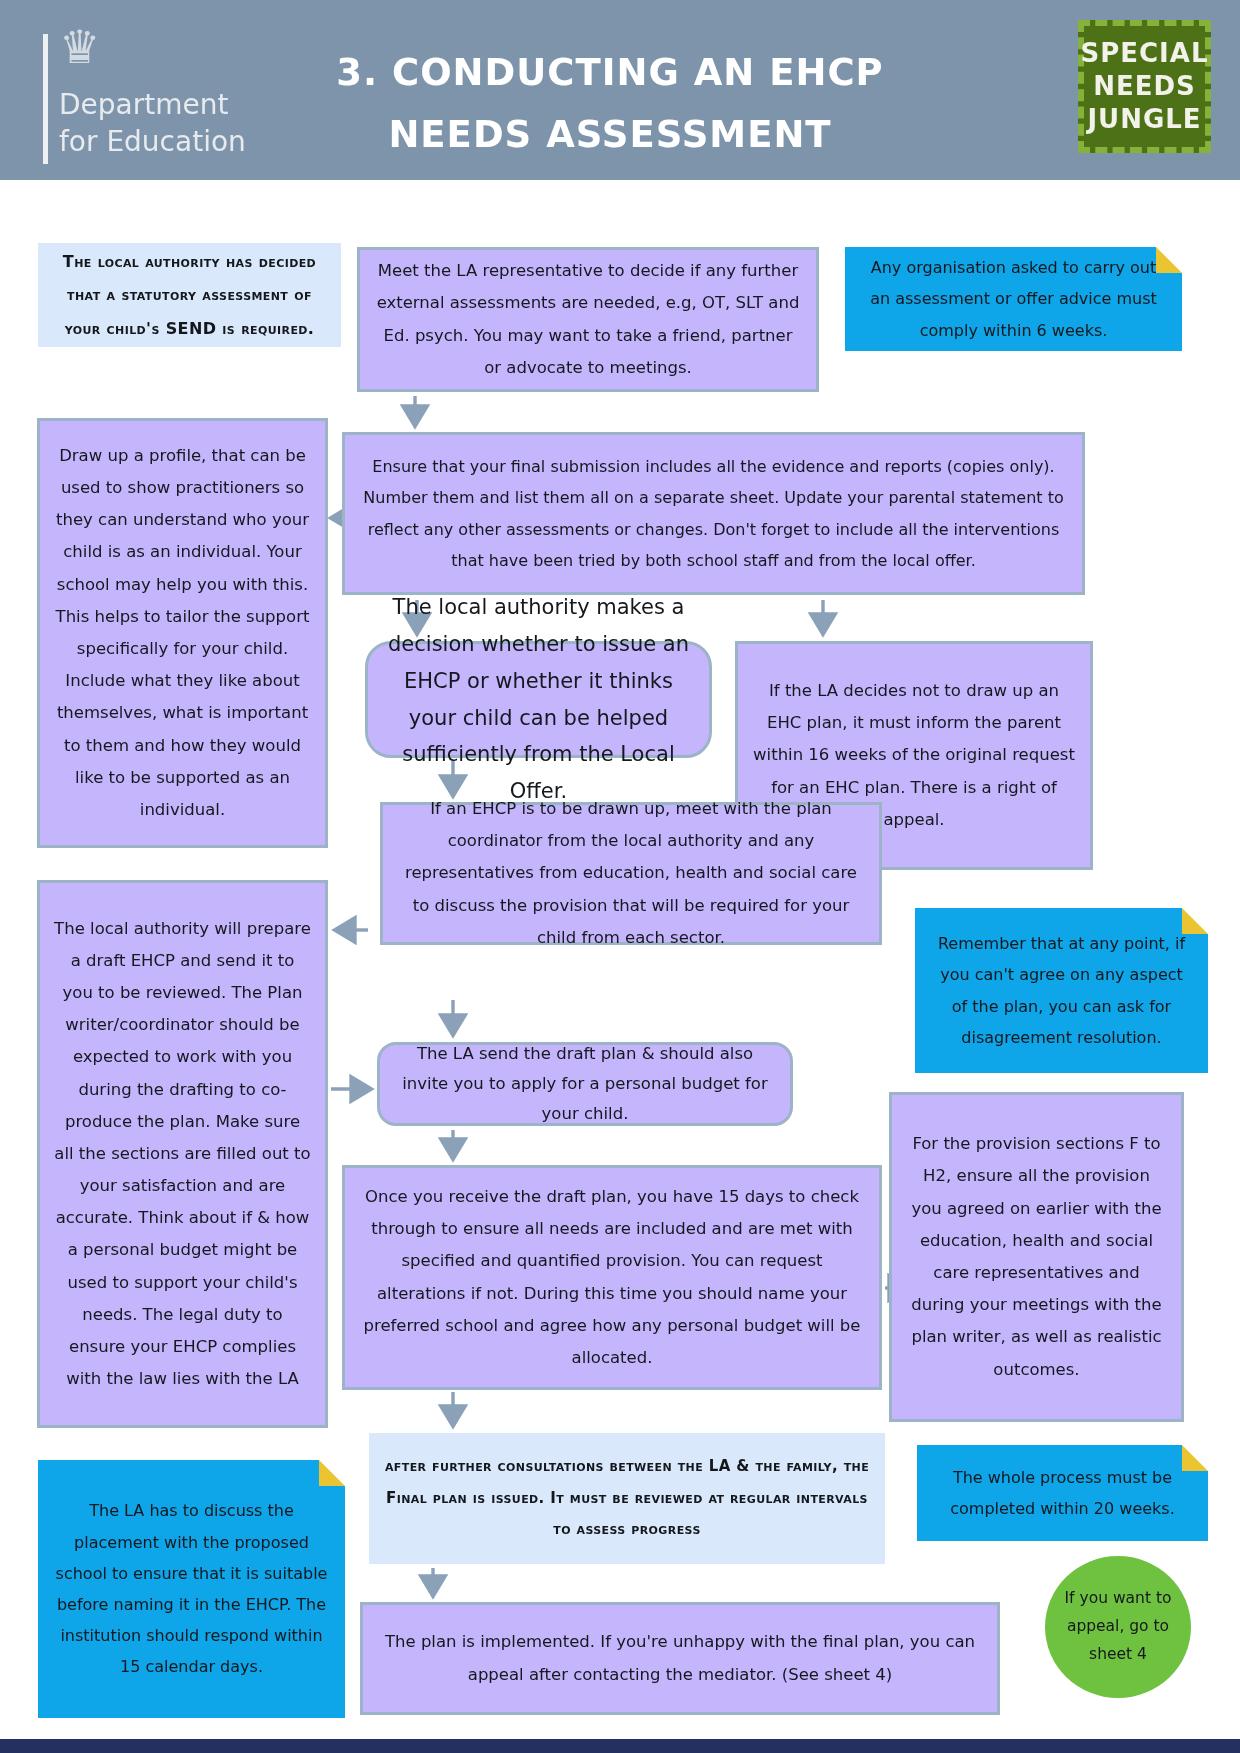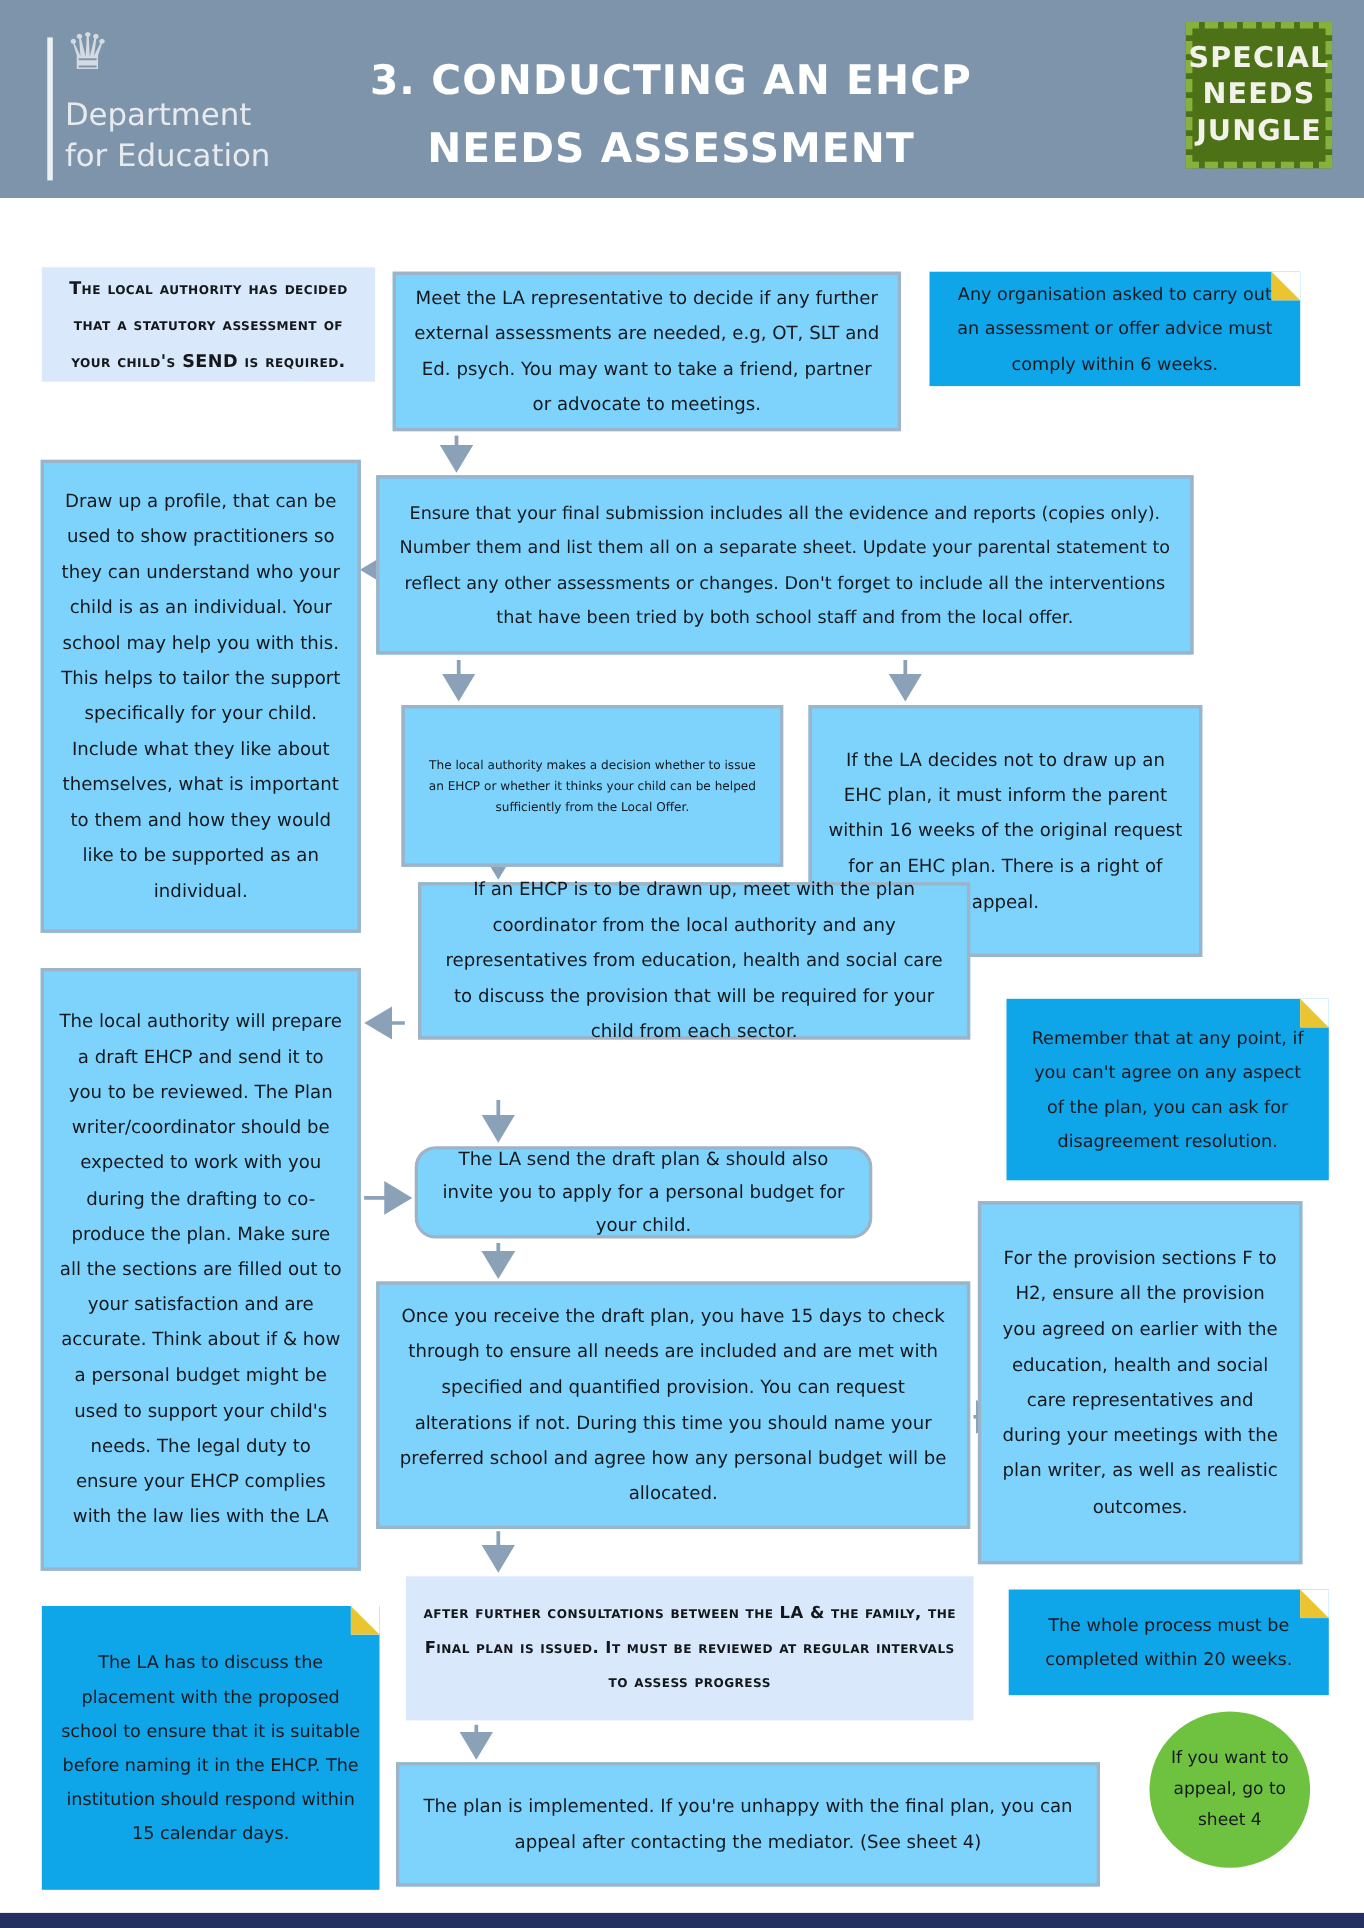--- a/index.html
+++ b/index.html
@@ -13,21 +13,21 @@
   .dfe-crest{position:absolute;left:16px;top:-6px;font-size:46px;color:#d3dae1;line-height:1;}
   .dfe-text{position:absolute;left:16px;top:56px;font-size:28px;line-height:37px;color:#e7eaee;white-space:nowrap;}
   .title{position:absolute;left:300px;top:42px;width:620px;text-align:center;color:#ffffff;
          font-weight:bold;font-size:37px;line-height:62px;letter-spacing:1px;}
   .snj{position:absolute;left:1078px;top:20px;width:133px;height:133px;background:#4d7117;
        border:6px dashed #86b23c;box-sizing:border-box;display:flex;flex-direction:column;
        justify-content:center;align-items:center;}
   .snj div{color:#f2f2ea;font-weight:bold;font-size:26px;line-height:33px;letter-spacing:1px;}
 
   
-  .fbox{position:absolute;background:#7dd3fc;border:3px solid #9db3c7;box-sizing:border-box;
+  .fbox{position:absolute;background:#c4b5fd;border:3px solid #9db3c7;box-sizing:border-box;
         display:flex;align-items:center;justify-content:center;text-align:center;
         padding:8px 14px;font-size:16.5px;line-height:1.95;}
   .bluenote{position:absolute;background:#d9e8fa;box-sizing:border-box;display:flex;align-items:center;
         justify-content:center;text-align:center;padding:8px 12px;font-variant:small-caps;
         font-weight:700;font-size:16px;line-height:2.1;letter-spacing:.4px;color:#14181c;}
   .ynote{position:absolute;background:#0ea5e9;box-sizing:border-box;display:flex;align-items:center;
         justify-content:center;text-align:center;padding:8px 16px;font-size:16px;line-height:1.95;}
   .ynote::before{content:'';position:absolute;top:0;right:0;width:0;height:0;
         border-top:26px solid #ffffff;border-left:26px solid #eac431;}
   .circle{position:absolute;background:#6fc240;border-radius:50%;display:flex;align-items:center;
@@ -83,21 +83,21 @@
     </g>
   </svg>
 
   <div class="bluenote" style="left:38px;top:243px;width:303px;height:104px;">The local authority has decided that a statutory assessment of your child's SEND is required.</div>
   <div class="fbox" style="left:357px;top:247px;width:462px;height:145px;">Meet the LA representative to decide if any further external assessments are needed, e.g, OT, SLT and Ed. psych. You may want to take a friend, partner or advocate to meetings.</div>
   <div class="ynote" style="left:845px;top:247px;width:337px;height:104px;">Any organisation asked to carry out an assessment or offer advice must comply within 6 weeks.</div>
 
   <div class="fbox" style="left:37px;top:418px;width:291px;height:430px;">Draw up a profile, that can be used to show practitioners so they can understand who your child is as an individual. Your school may help you with this. This helps to tailor the support specifically for your child. Include what they like about themselves, what is important to them and how they would like to be supported as an individual.</div>
   <div class="fbox" style="left:342px;top:432px;width:743px;height:163px;font-size:16px;">Ensure that your final submission includes all the evidence and reports (copies only). Number them and list them all on a separate sheet. Update your parental statement to reflect any other assessments or changes. Don't forget to include all the interventions that have been tried by both school staff and from the local offer.</div>
 
-  <div class="fbox" style="left:365px;top:641px;width:347px;height:147px;font-size:11px;line-height:1.75;">The local authority makes a decision whether to issue an EHCP or whether it thinks your child can be helped sufficiently from the Local Offer.</div>
+  <div class="fbox" style="left:365px;top:641px;width:347px;height:117px;font-size:21px;line-height:1.75;border-radius:26px;">The local authority makes a decision whether to issue an EHCP or whether it thinks your child can be helped sufficiently from the Local Offer.</div>
   <div class="fbox" style="left:735px;top:641px;width:358px;height:229px;">If the LA decides not to draw up an EHC plan, it must inform the parent within 16 weeks of the original request for an EHC plan. There is a right of appeal.</div>
 
   <div class="fbox" style="left:380px;top:802px;width:502px;height:143px;">If an EHCP is to be drawn up, meet with the plan coordinator from the local authority and any representatives from education, health and social care to discuss the provision that will be required for your child from each sector.</div>
   <div class="fbox" style="left:37px;top:880px;width:291px;height:548px;">The local authority will prepare a draft EHCP and send it to you to be reviewed. The Plan writer/coordinator should be expected to work with you during the drafting to co-produce the plan. Make sure all the sections are filled out to your satisfaction and are accurate. Think about if &amp; how a personal budget might be used to support your child's needs. The legal duty to ensure your EHCP complies with the law lies with the LA</div>
   <div class="ynote" style="left:915px;top:908px;width:293px;height:165px;">Remember that at any point, if you can't agree on any aspect of the plan, you can ask for disagreement resolution.</div>
 
   <div class="fbox" style="left:377px;top:1042px;width:416px;height:84px;line-height:1.8;border-radius:19px;">The LA send the draft plan &amp; should also invite you to apply for a personal budget for your child.</div>
   <div class="fbox" style="left:342px;top:1165px;width:540px;height:225px;">Once you receive the draft plan, you have 15 days to check through to ensure all needs are included and are met with specified and quantified provision. You can request alterations if not. During this time you should name your preferred school and agree how any personal budget will be allocated.</div>
   <div class="fbox" style="left:889px;top:1092px;width:295px;height:330px;">For the provision sections F to H2, ensure all the provision you agreed on earlier with the education, health and social care representatives and during your meetings with the plan writer, as well as realistic outcomes.</div>
 

